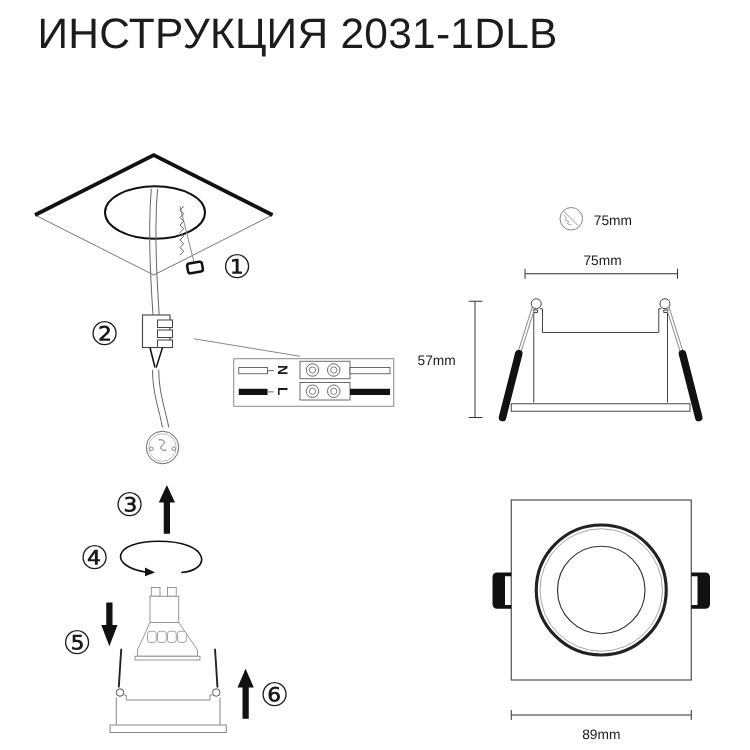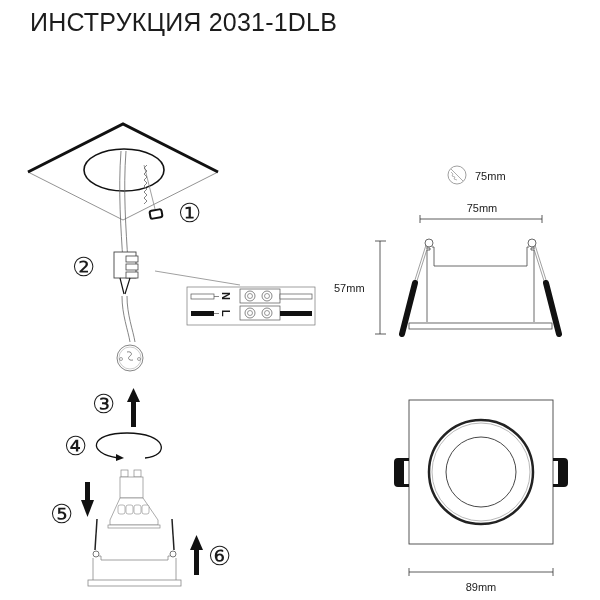--- a/index.html
+++ b/index.html
@@ -1,17 +1,17 @@
 <!DOCTYPE html>
 <html><head>
 <meta charset="utf-8">
 <style>
   html, body { margin:0; padding:0; background:#ffffff; }
   body { width:600px; height:600px; position:relative; overflow:hidden; font-family:"Liberation Sans", sans-serif; color:#1a1a1a; }
-  .title { position:absolute; left:30px; top:8px; font-size:25px; font-weight:400; letter-spacing:0.2px; color:#1c1c1c; white-space:nowrap; }
+  .title { position:absolute; left:30px; top:8px; font-size:34px; font-weight:400; letter-spacing:0.2px; color:#1c1c1c; white-space:nowrap; }
   svg.main { position:absolute; left:0; top:0; }
   .lbl { font-family:"Liberation Sans", sans-serif; fill:#1a1a1a; }
 </style>
 </head>
 <body>
 
 <div class="title">ИНСТРУКЦИЯ 2031-1DLB</div>
 
 <svg class="main" width="600" height="600" viewBox="0 0 600 600">
 

